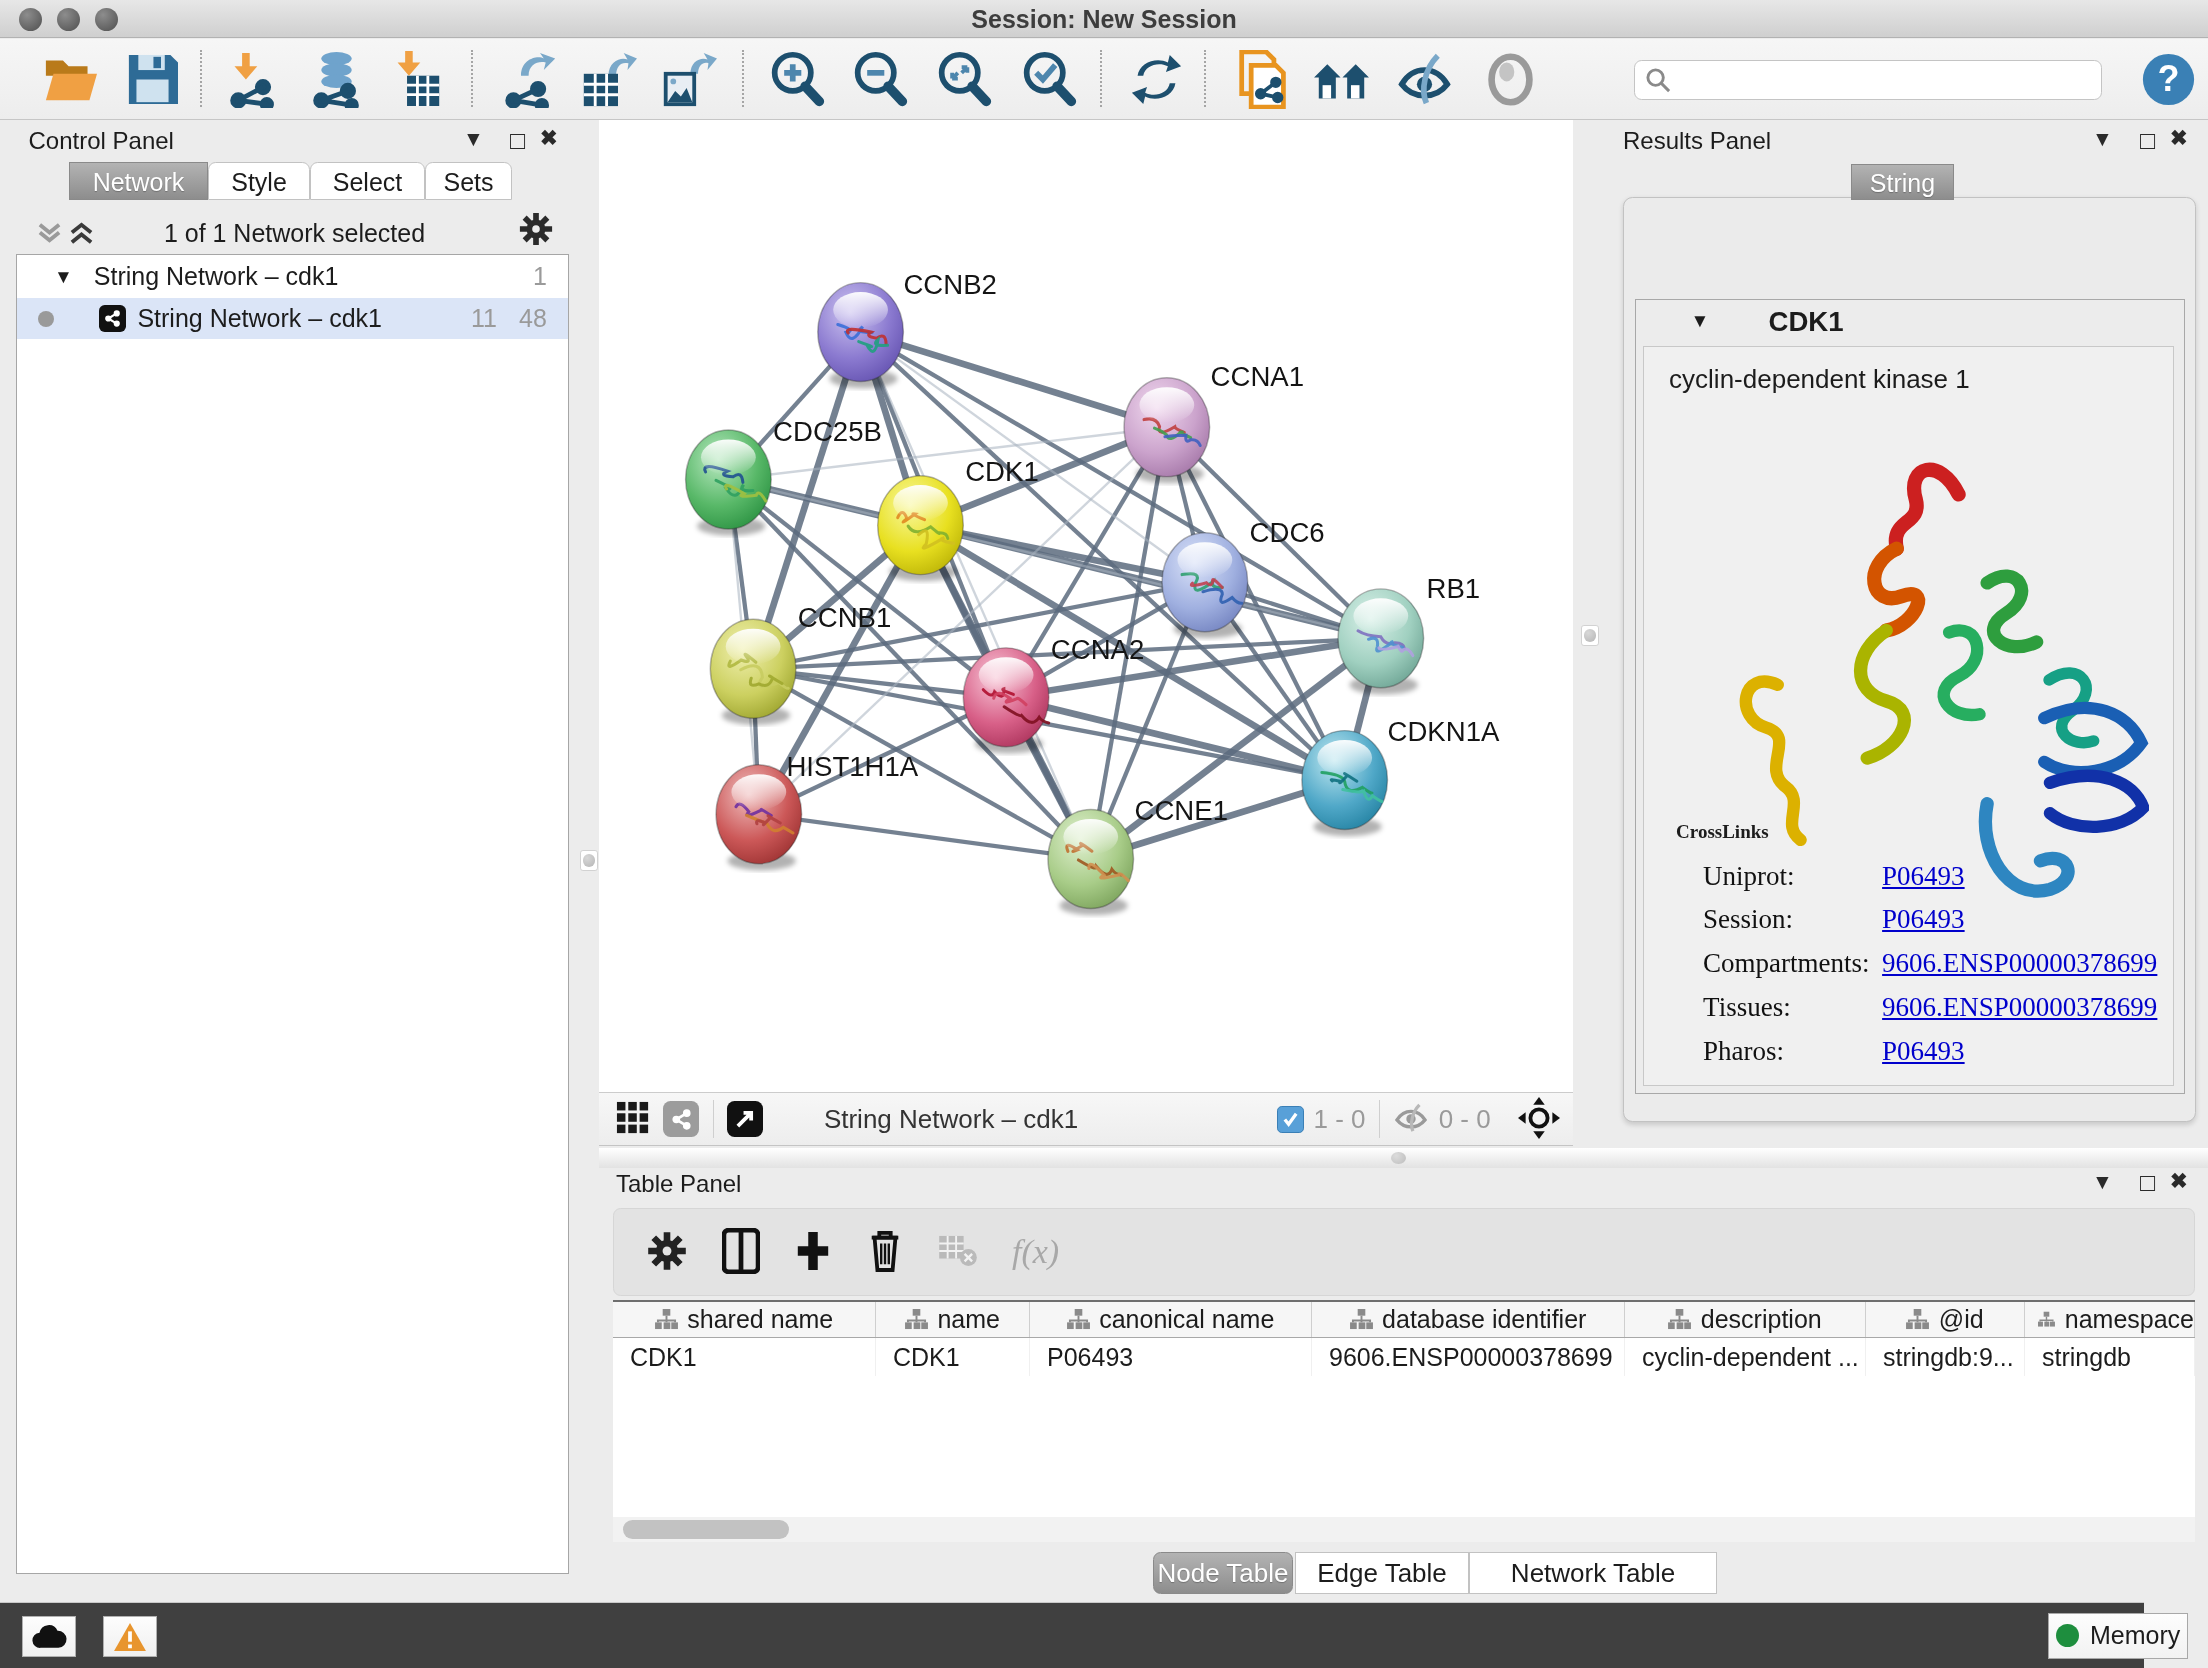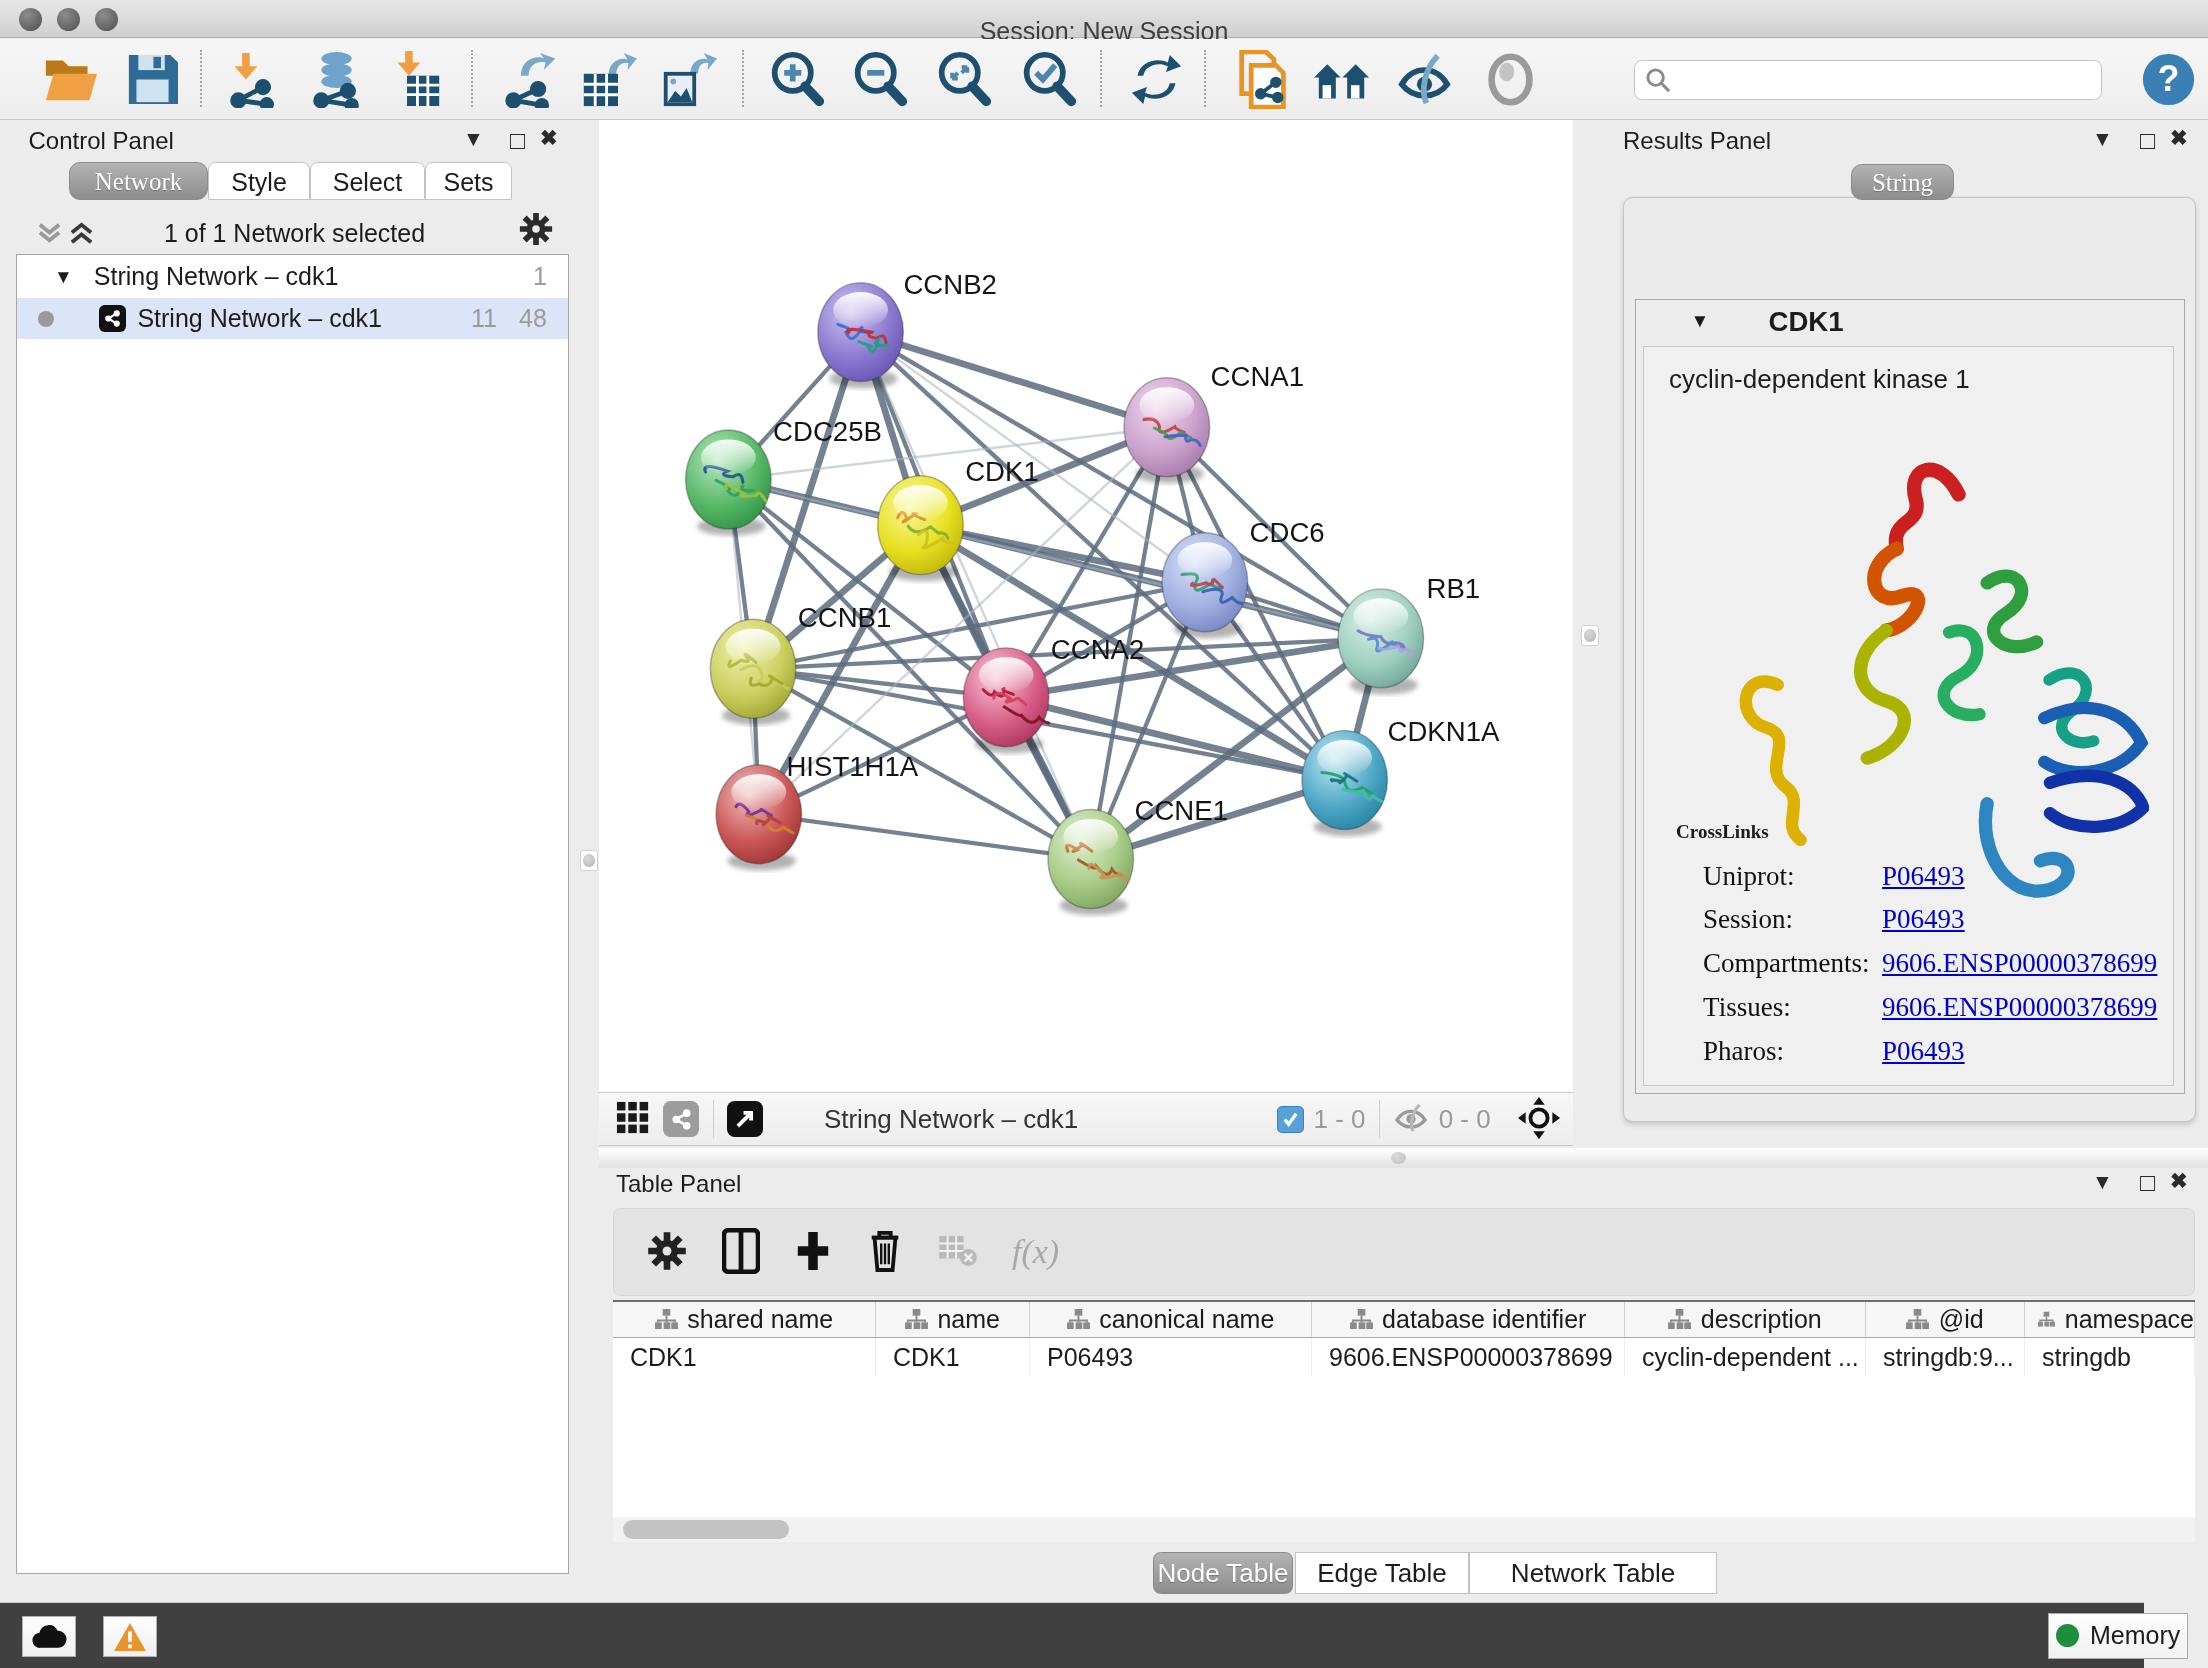--- a/index.html
+++ b/index.html
@@ -6,40 +6,40 @@
   *{box-sizing:border-box;}
   #app{position:relative;width:2208px;height:1668px;background:#ececec;
        font-family:"Liberation Sans",sans-serif;color:#1c1c1c;overflow:hidden;}
   .abs{position:absolute;}
 
   
   #titlebar{left:0;top:0;width:2208px;height:38px;
     background:linear-gradient(#e7e7e7,#cfcfcf);border-bottom:1px solid #b2b2b2;}
   .tl{width:23px;height:23px;border-radius:50%;top:7.6px;
       background:radial-gradient(circle at 35% 30%,#8d8d8d,#4e4e4e);}
-  #win-title{left:0;top:12px;width:2208px;height:38px;text-align:center;line-height:38px;
-      font-size:25px;font-weight:normal;color:#3d3d3d;}
+  #win-title{left:0;top:0;width:2208px;height:38px;text-align:center;line-height:38px;
+      font-size:25px;font-weight:bold;color:#3d3d3d;}
 
   
   #toolbar{left:0;top:39px;width:2208px;height:81px;background:linear-gradient(#f6f6f6,#ededed);
       border-bottom:1px solid #c6c6c6;}
   .tbtn{top:9.5px;width:61px;height:61px;display:flex;align-items:center;justify-content:center;}
   .tsep{top:11.4px;width:0;height:57px;border-left:2.9px dotted #a5a5a5;}
   #searchbox{left:1634px;top:21px;width:468px;height:40px;background:#fff;border:1.9px solid #c4c4c4;
       border-radius:7.6px;display:flex;align-items:center;padding-left:9.5px;}
   #searchbox input{border:none;outline:none;font-size:23px;width:409px;background:transparent;
       font-family:"Liberation Sans",sans-serif;}
 
   
   .ptitle{font-size:24px;color:#1c1c1c;}
   .pctl{font-size:21px;color:#2a2a2a;}
   .tab{height:38px;line-height:38px;text-align:center;font-size:25px;border:1px solid #c2c2c2;
        background:#fff;border-radius:7.6px 7.6px 0 0;}
   .tab.sel{background:linear-gradient(#b3b3b3,#8d8d8d);color:#fff;border-color:#8a8a8a;
-       border-radius:11px;text-shadow:0 1px 1px rgba(0,0,0,.25);font-family:Liberation Serif, serif;}
+       border-radius:0;text-shadow:0 1px 1px rgba(0,0,0,.25);}
 
   
   #cp-list{left:16px;top:254px;width:553px;height:1320px;background:#fff;border:1.9px solid #a6a6a6;}
   .treerow{position:relative;width:100%;height:43px;font-size:25px;display:flex;align-items:center;}
   .treerow .cnt{position:absolute;color:#9a9a9a;}
   #cp-row2{background:#dbe5f7;height:41px;}
   .sharesq{width:27px;height:27px;border-radius:5.7px;background:#111;display:flex;
       align-items:center;justify-content:center;}
 
   

